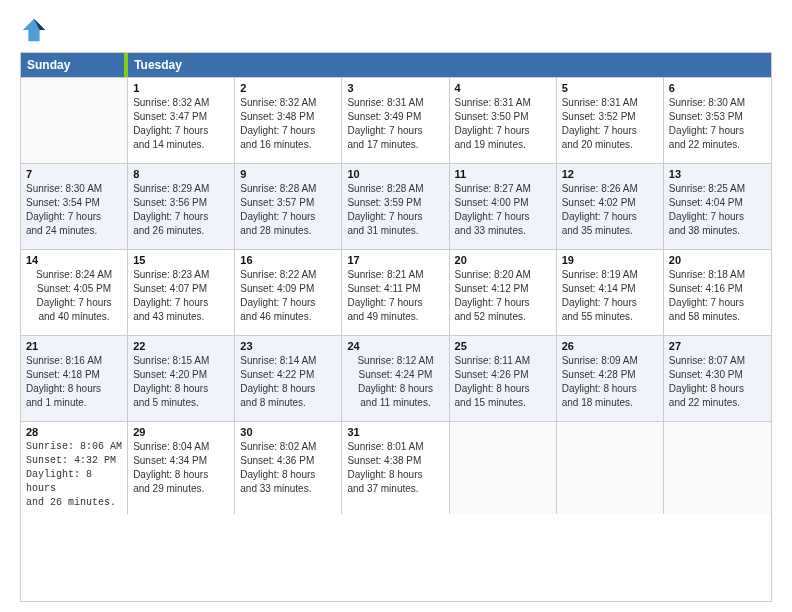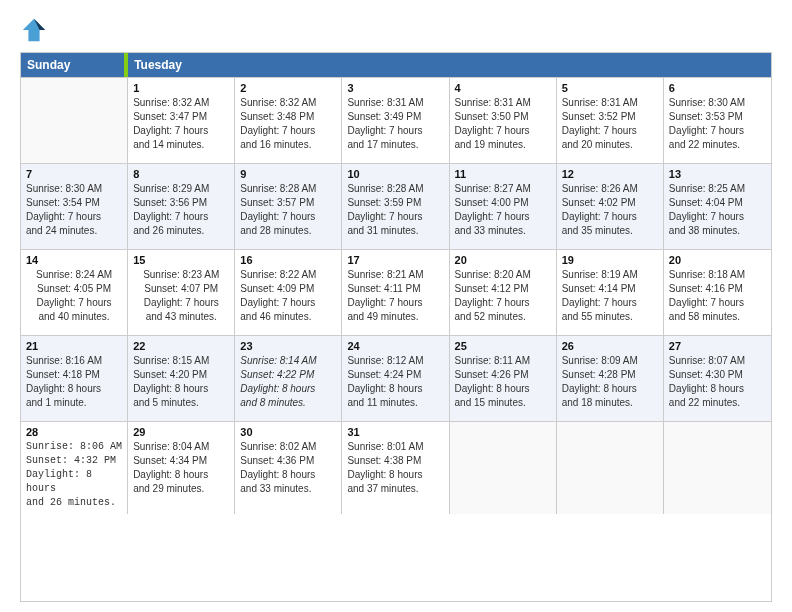--- a/index.html
+++ b/index.html
@@ -233,21 +233,21 @@
         <div class="cal-row">
           <div class="cal-cell">
             <div class="day-num">14</div>
             <div class="cell-text" style="white-space: pre-line; text-align: center;">Sunrise: 8:24 AM
 Sunset: 4:05 PM
 Daylight: 7 hours
 and 40 minutes.</div>
           </div>
           <div class="cal-cell">
             <div class="day-num">15</div>
-            <div class="cell-text" style="white-space: pre-line; text-align: center;">Sunrise: 8:23 AM
+            <div class="cell-text" style="white-space: pre-line;">Sunrise: 8:23 AM
 Sunset: 4:07 PM
 Daylight: 7 hours
 and 43 minutes.</div>
           </div>
           <div class="cal-cell">
             <div class="day-num">16</div>
             <div class="cell-text" style="white-space: pre-line;">Sunrise: 8:22 AM
 Sunset: 4:09 PM
 Daylight: 7 hours
 and 46 minutes.</div>
@@ -291,28 +291,28 @@
           </div>
           <div class="cal-cell">
             <div class="day-num">22</div>
             <div class="cell-text" style="white-space: pre-line;">Sunrise: 8:15 AM
 Sunset: 4:20 PM
 Daylight: 8 hours
 and 5 minutes.</div>
           </div>
           <div class="cal-cell">
             <div class="day-num">23</div>
-            <div class="cell-text" style="white-space: pre-line; font-style: italic;">Sunrise: 8:14 AM
+            <div class="cell-text" style="white-space: pre-line;">Sunrise: 8:14 AM
 Sunset: 4:22 PM
 Daylight: 8 hours
 and 8 minutes.</div>
           </div>
           <div class="cal-cell">
             <div class="day-num">24</div>
-            <div class="cell-text" style="white-space: pre-line;">Sunrise: 8:12 AM
+            <div class="cell-text" style="white-space: pre-line; text-align: center;">Sunrise: 8:12 AM
 Sunset: 4:24 PM
 Daylight: 8 hours
 and 11 minutes.</div>
           </div>
           <div class="cal-cell">
             <div class="day-num">25</div>
             <div class="cell-text" style="white-space: pre-line;">Sunrise: 8:11 AM
 Sunset: 4:26 PM
 Daylight: 8 hours
 and 15 minutes.</div>

